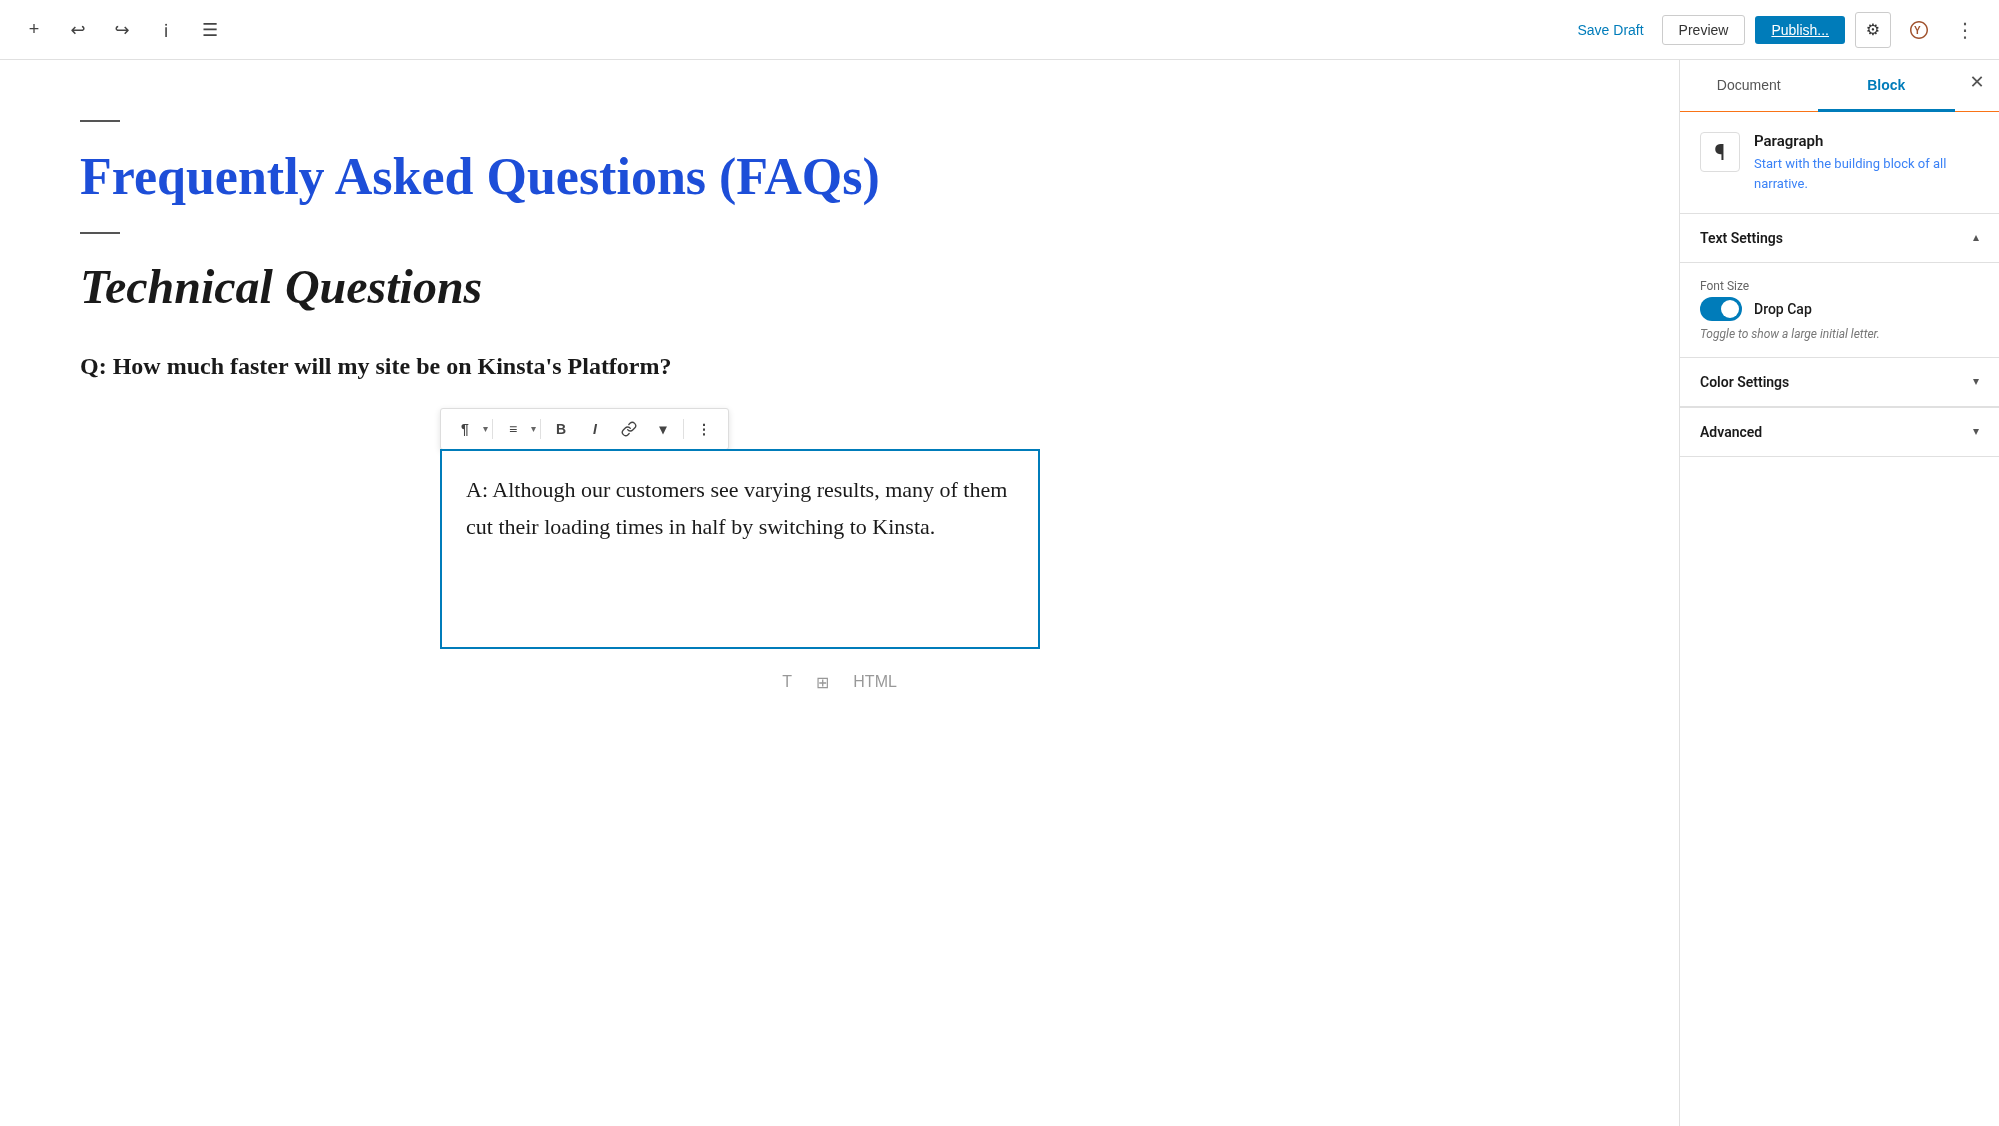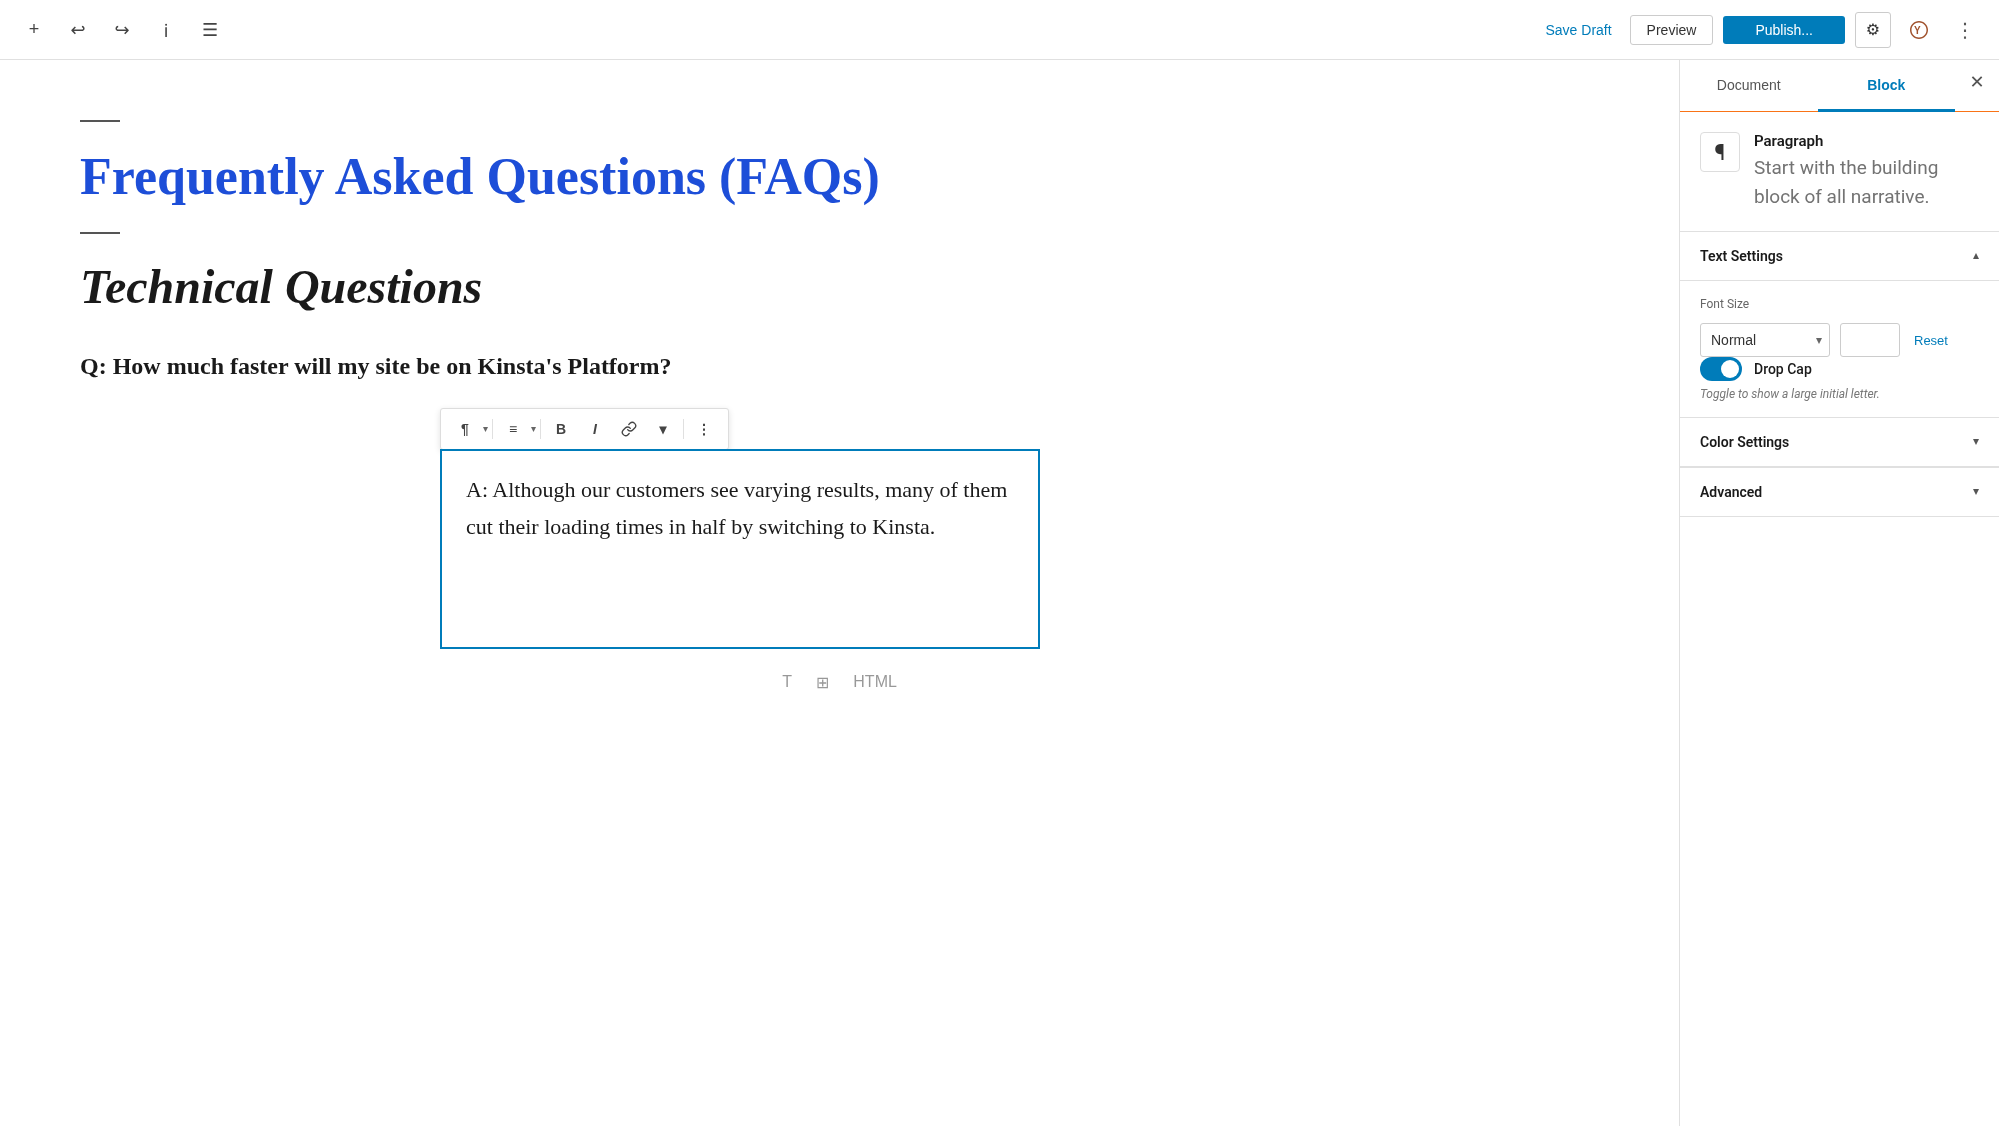--- a/index.html
+++ b/index.html
@@ -21,21 +21,21 @@
     .save-draft-btn {
       background: none; border: none; cursor: pointer; color: #007cba;
       font-size: 14px; font-weight: 400; padding: 6px 8px;
     }
     .preview-btn {
       background: none; border: 1px solid #ccc; cursor: pointer;
       font-size: 14px; padding: 6px 16px; border-radius: 3px; color: #333;
     }
     .publish-btn {
       background: #007cba; border: none; cursor: pointer;
-      font-size: 14px; padding: 6px 32px; border-radius: 3px; color: #fff; font-weight: 500;
+      font-size: 14px; padding: 6px 16px; border-radius: 3px; color: #fff; font-weight: 500; text-decoration: underline;
     }
     .settings-btn {
       background: none; border: 1px solid #ccc; cursor: pointer; width: 36px; height: 36px;
       display: flex; align-items: center; justify-content: center; border-radius: 3px; color: #333; font-size: 16px;
     }
     .yoast-btn {
       background: none; border: none; cursor: pointer; width: 36px; height: 36px;
       display: flex; align-items: center; justify-content: center; font-size: 18px; color: #a0522d;
     }
     .more-btn {
@@ -137,21 +137,21 @@
     .block-info {
       display: flex; align-items: flex-start; padding: 20px; gap: 14px;
       border-bottom: 1px solid #e0e0e0;
     }
     .block-icon {
       width: 40px; height: 40px; border: 1px solid #ddd; border-radius: 4px;
       display: flex; align-items: center; justify-content: center; font-size: 22px;
       color: #333; flex-shrink: 0;
     }
     .block-info-text h3 { font-size: 15px; font-weight: 600; color: #1a1a1a; margin-bottom: 4px; }
-    .block-info-text p { font-size: 19px; color: #737373; line-height: 1.5; }
+    .block-info-text p { font-size: 13px; color: #3b82f6; line-height: 1.5; }
 
     
     .section-header {
       display: flex; justify-content: space-between;
       padding: 16px 20px; cursor: pointer; border-bottom: 1px solid #e0e0e0;
     }
     .section-header-title { font-size: 14px; font-weight: 600; color: #1a1a1a; }
     .chevron { font-size: 12px; color: #555; }
 
     
@@ -297,33 +297,20 @@
       </div>
     </div>
 
     <div class="section-header">
       <span class="section-header-title">Text Settings</span>
       <span class="chevron">▴</span>
     </div>
 
     <div class="text-settings-panel">
       <div class="font-size-label">Font Size</div>
-      <div class="font-size-row">
-        <div class="select-wrapper">
-          <select class="font-size-select">
-            <option>Small</option>
-            <option selected="">Normal</option>
-            <option>Medium</option>
-            <option>Large</option>
-            <option>Extra Large</option>
-          </select>
-        </div>
-        <input type="text" class="font-size-input" value="" style="">
-        <button class="reset-btn">Reset</button>
-      </div>
 
       <div class="drop-cap-row">
         <label class="toggle">
           <input type="checkbox" checked="" style="">
           <span class="toggle-slider"></span>
         </label>
         <span class="drop-cap-label">Drop Cap</span>
       </div>
       <div class="drop-cap-desc">Toggle to show a large initial letter.</div>
     </div>

